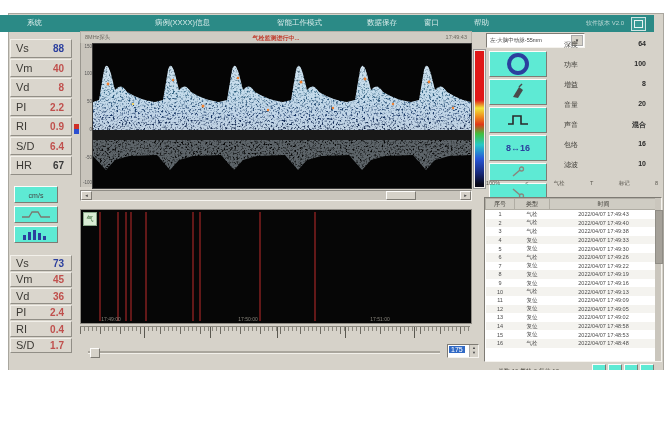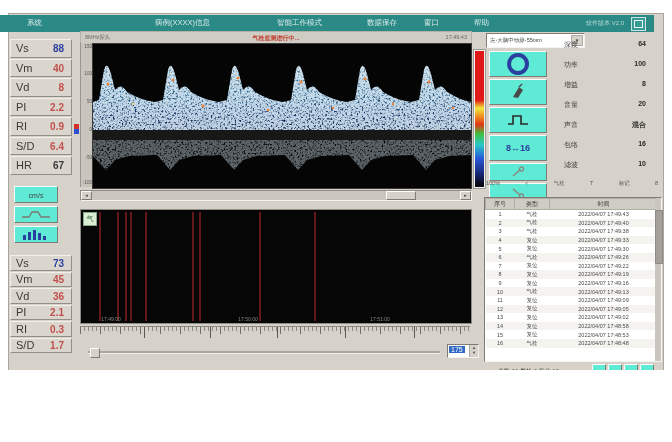--- a/index.html
+++ b/index.html
@@ -231,25 +231,25 @@
   <div class="vrow">
         <span class="lb">Vm</span>
         <span class="vl v-red">45</span>
       </div>
   <div class="vrow">
         <span class="lb">Vd</span>
         <span class="vl v-red">36</span>
       </div>
   <div class="vrow">
         <span class="lb">PI</span>
-        <span class="vl v-red">2.1</span>
+        <span class="vl v-red">2.4</span>
       </div>
   <div class="vrow">
         <span class="lb">RI</span>
-        <span class="vl v-red">0.3</span>
+        <span class="vl v-red">0.4</span>
       </div>
   <div class="vrow">
         <span class="lb">S/D</span>
         <span class="vl v-red">1.7</span>
       </div>
 </div>
 
 <div id="trend" class="abs">
   <svg width="390" height="113" viewBox="0 0 390 113">
     <rect width="390" height="113" fill="#060606"></rect>

